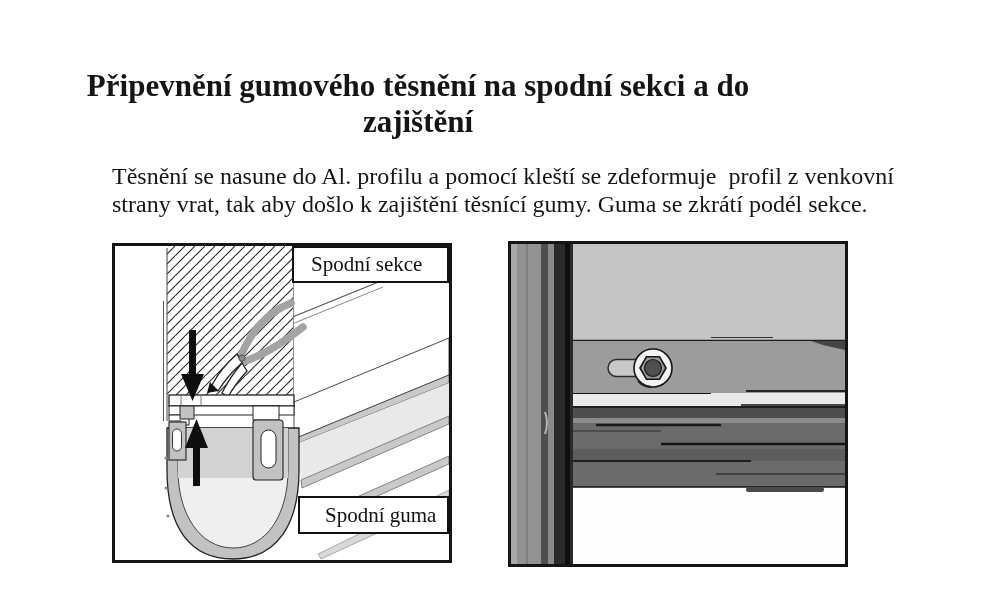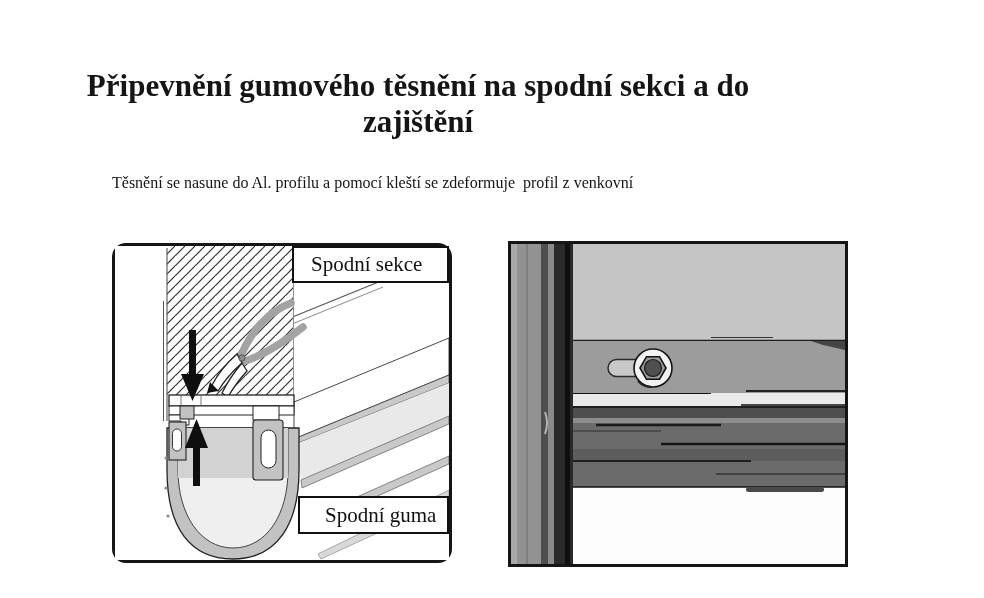--- a/index.html
+++ b/index.html
@@ -1,43 +1,44 @@
 <!DOCTYPE html>
 <html><head>
 <meta charset="utf-8">
 <style>
   html,body{margin:0;padding:0;background:#ffffff;}
   .page{position:relative;width:984px;height:598px;background:#ffffff;overflow:hidden;
         font-family:"Liberation Serif","DejaVu Serif",serif;color:#151515;}
   .title{position:absolute;top:68px;left:0;width:836px;text-align:center;
          font-weight:bold;font-size:31px;line-height:36px;letter-spacing:0px;}
-  .intro{position:absolute;top:169px;left:112px;font-size:16px;line-height:27.5px;}
+  .intro{position:absolute;top:163px;left:112px;font-size:24px;line-height:27.5px;}
   .intro-line{white-space:pre;}
   .figure{position:absolute;border:3px solid #151515;background:#ffffff;box-sizing:border-box;}
-  .fig-left{left:112px;top:243px;width:340px;height:320px;border-radius:14px;}
+  .fig-left{left:112px;top:243px;width:340px;height:320px;}
   .fig-right{left:508px;top:241px;width:340px;height:326px;}
   .figure svg{position:absolute;left:0;top:0;display:block;}
   .label-box{position:absolute;background:#ffffff;border:2px solid #111111;
              box-sizing:border-box;display:flex;align-items:center;
              font-size:21px;color:#111;}
   .label-top{left:177px;top:0;width:157px;height:37px;padding-left:17px;}
   .label-bottom{left:183px;top:210px;width:151px;height:38px;padding-left:25px;margin-top:40px;}
 </style>
 </head>
 <body>
 
 <div class="page">
 
   <div class="title">
     <div>Připevnění gumového těsnění na spodní sekci a do</div>
     <div>zajištění</div>
   </div>
 
   <div class="intro">
     <div class="intro-line">Těsnění se nasune do Al. profilu a pomocí kleští se zdeformuje  profil z venkovní</div>
+    <div class="intro-line">strany vrat, tak aby došlo k zajištění těsnící gumy. Guma se zkrátí podél sekce.</div>
   </div>
 
   <div class="figure fig-left">
     <svg width="334" height="314" viewBox="0 0 334 314">
       <defs>
         <pattern id="hatch" patternUnits="userSpaceOnUse" width="10" height="10">
           <path d="M-2,12 L12,-2" stroke="#2f2f2f" stroke-width="1.2"></path>
           <path d="M8,12 L22,-2" stroke="#2f2f2f" stroke-width="1.2"></path>
         </pattern>
       </defs>

